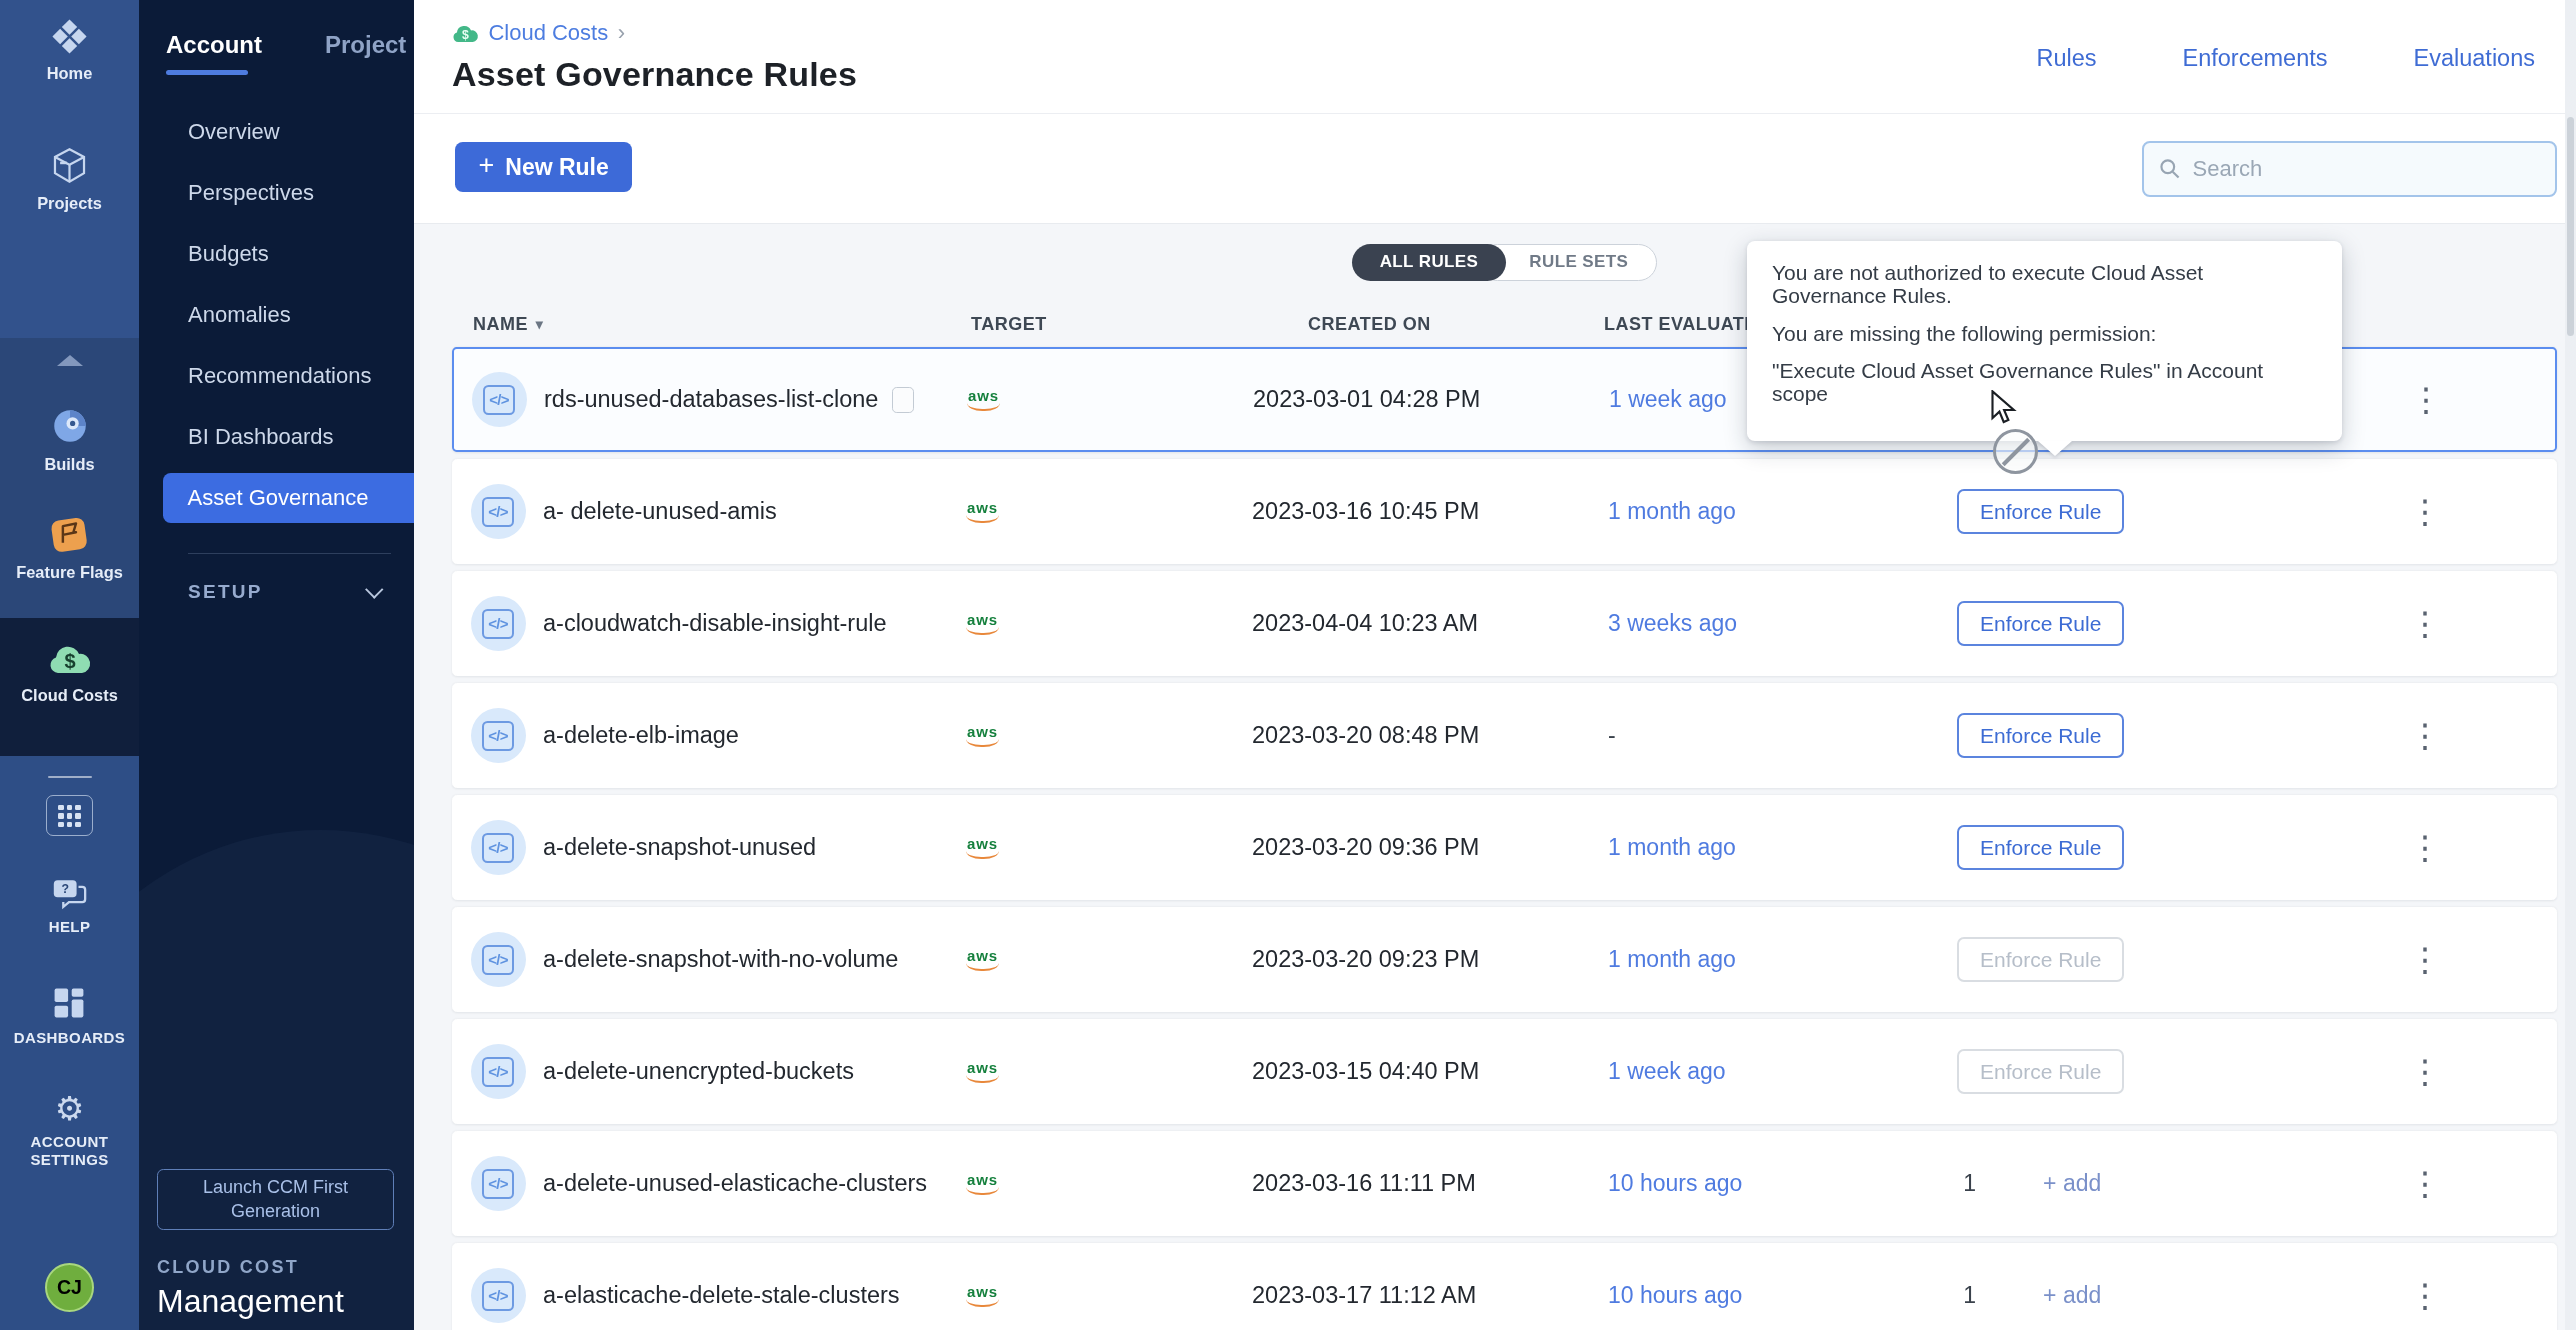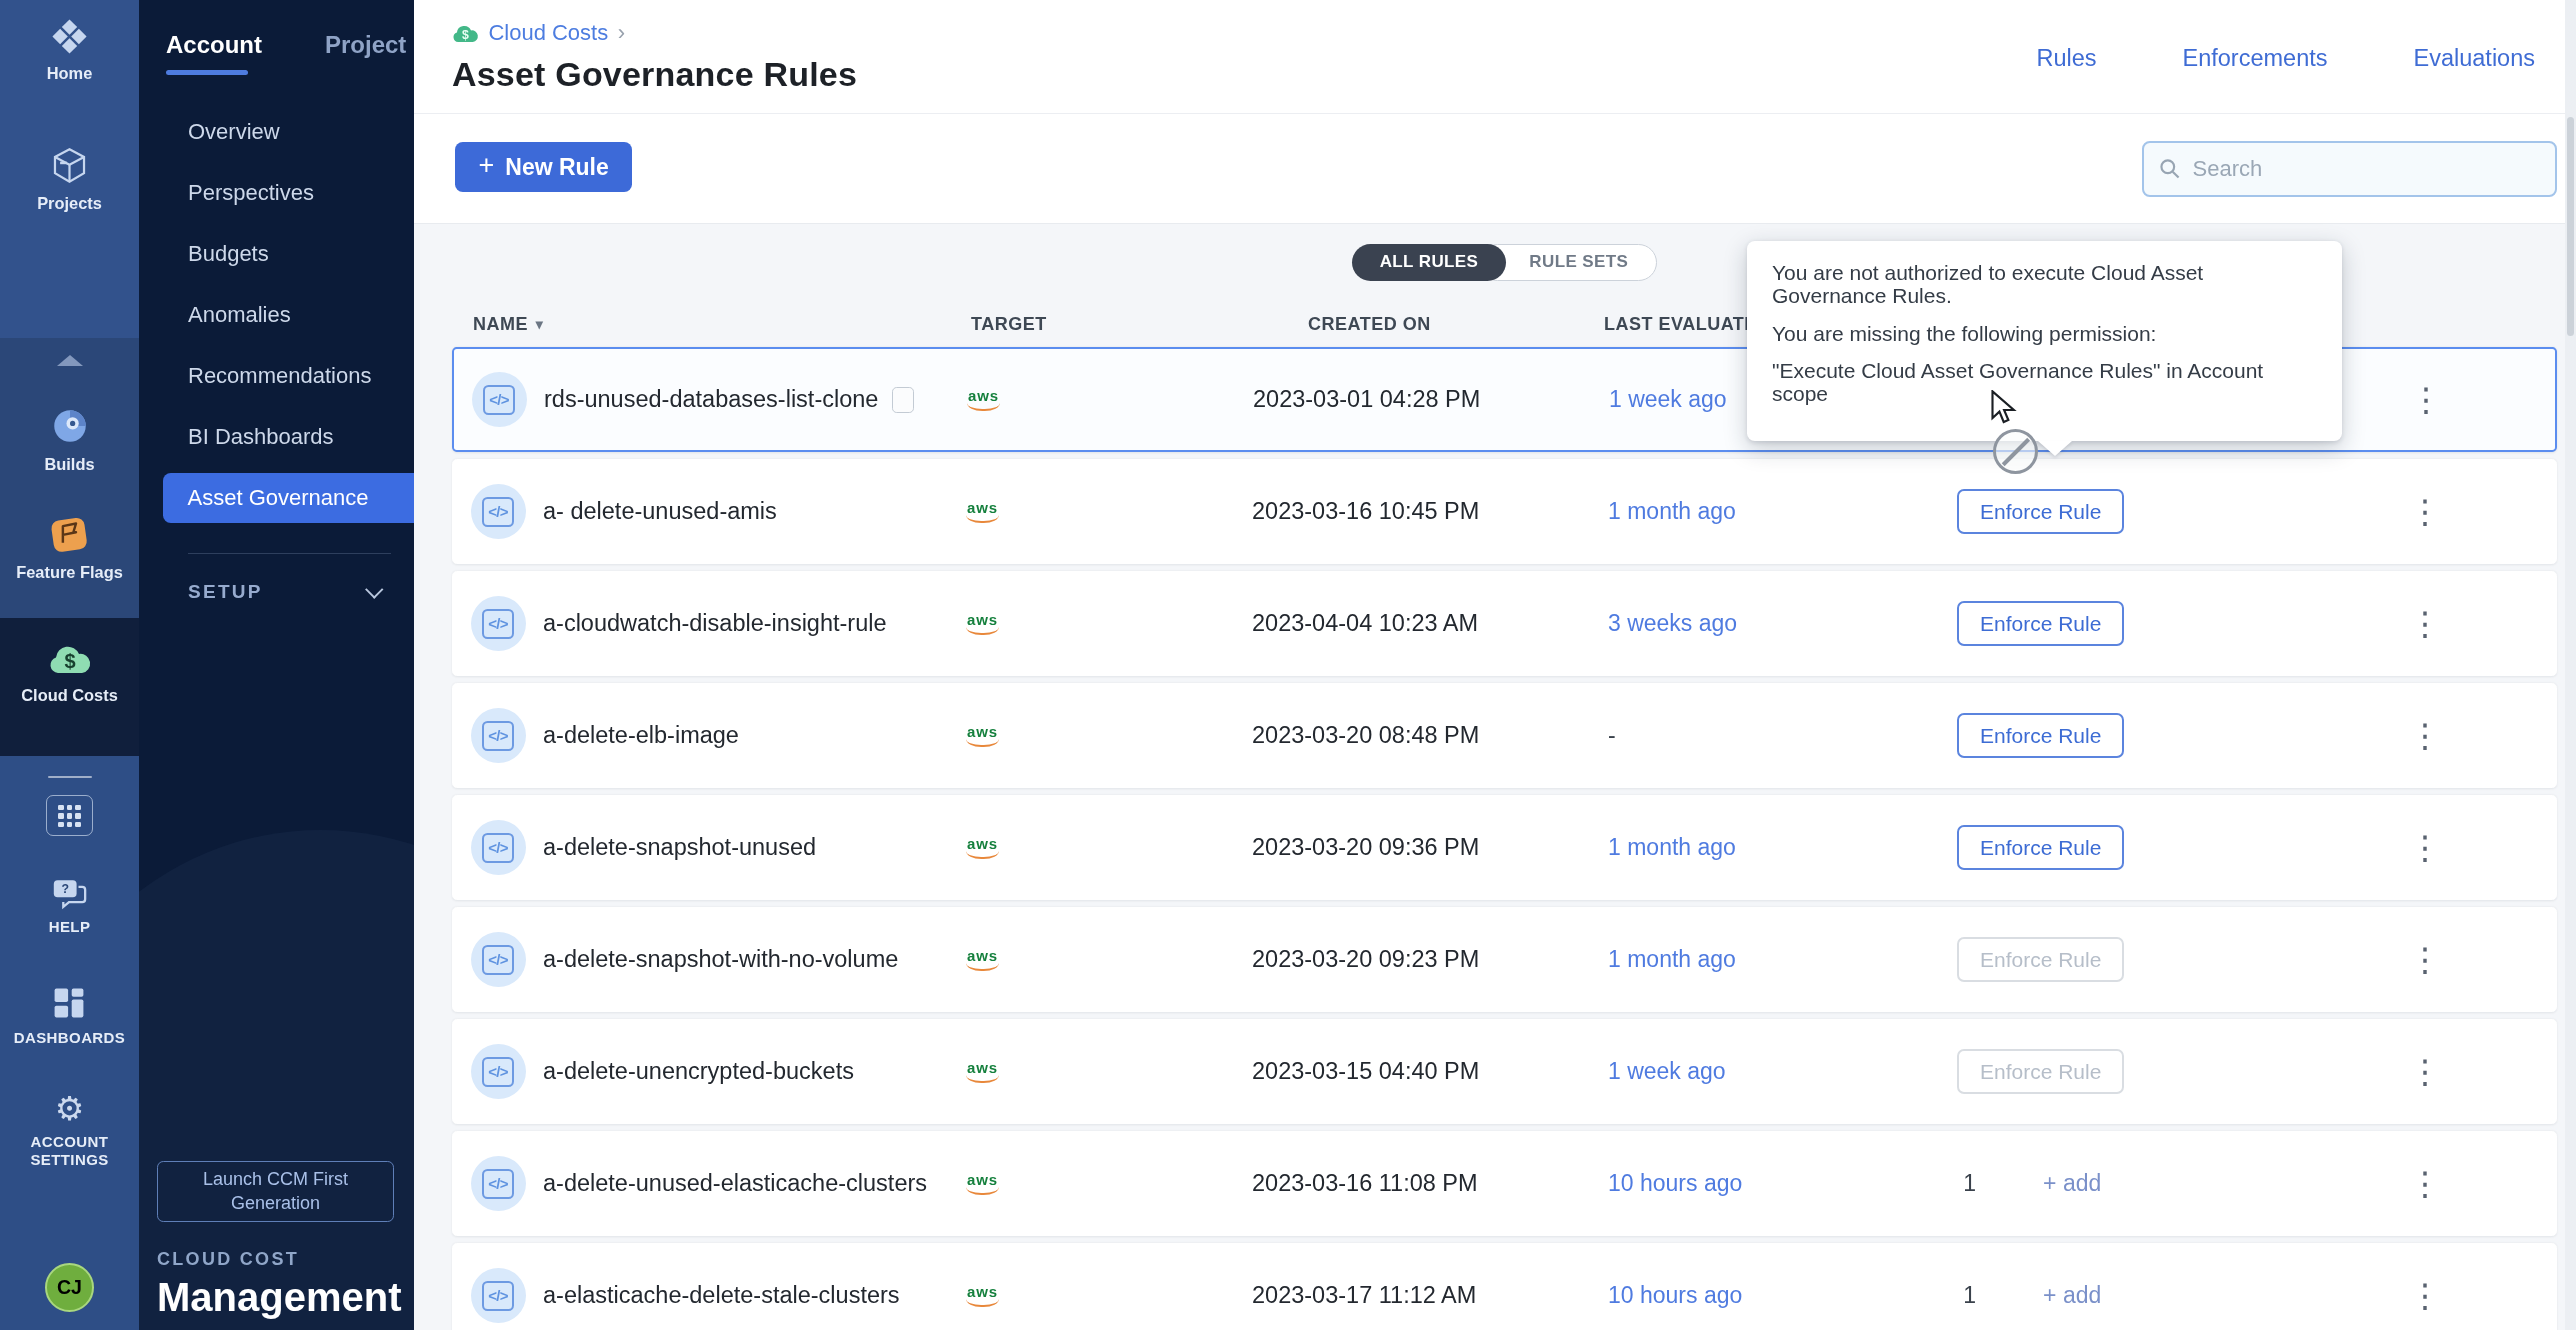--- a/index.html
+++ b/index.html
@@ -39,21 +39,21 @@
   .side-menu { margin-top:27px; }
   .side-item { height:61px; display:flex; align-items:center; padding-left:49px; font-size:22px; color:#cdd8ea; cursor:pointer; }
   .side-item.active { height:50px; margin:5.5px 0 5.5px 23.5px; padding-left:25px; border-radius:7.8px 0 0 7.8px; background:#3c6ce1; color:#fff; font-weight:500; }
   .side-divider { margin:30px 23.5px 0 49px; border-top:1.6px solid rgba(151,170,202,.25); }
   .setup-row { display:flex; align-items:center; justify-content:space-between; padding:27px 34px 0 49px; cursor:pointer; }
   .setup-row .s { color:#97abce; font-size:19px; font-weight:700; letter-spacing:2.3px; }
   .chev-down { width:12.5px; height:12.5px; border-right:2.7px solid #b9c7de; border-bottom:2.7px solid #b9c7de; transform:rotate(45deg); margin-top:-6.3px; }
   .side-bottom { position:absolute; left:18px; bottom:11px; width:237px; }
   .launch-btn { width:100%; border:1.6px solid #5f7fb8; border-radius:6.3px; background:transparent; color:#a9c0e8; font-size:18px; line-height:1.3; padding:6.3px 7.8px; text-align:center; cursor:pointer; font-family:inherit; }
   .mod-eyebrow { margin-top:27px; color:#90a6c8; font-size:18px; font-weight:700; letter-spacing:2.3px; }
-  .mod-title { margin-top:4.7px; color:#fff; font-size:40px; font-weight:700; }
+  .mod-title { margin-top:4.7px; color:#fff; font-size:32px; font-weight:400; }
   
   .main { flex:1; min-width:0; display:flex; flex-direction:column; position:relative; background:#f4f6f9; }
   .main-header { height:114px; background:#fff; border-bottom:0.8px solid #eceef2; position:relative; flex:0 0 114px; }
   .crumbs { position:absolute; left:38px; top:20.4px; display:flex; align-items:center; gap:9.4px; }
   .crumb-link { color:#4d7de0; font-size:22px; cursor:pointer; }
   .crumb-sep { color:#98a1ad; font-size:22px; }
   .page-title { position:absolute; left:38px; top:55px; font-size:34px; font-weight:700; color:#1d2127; letter-spacing:0.2px; }
   .top-nav { position:absolute; right:41px; top:45px; display:flex; gap:86px; }
   .top-nav .nav-link { color:#3f6cd4; font-size:23.5px; cursor:pointer; }
   .toolbar { height:110px; background:#fff; border-bottom:0.8px solid #e8ebef; position:relative; flex:0 0 110px; }
@@ -489,21 +489,21 @@
     <div class="name-cell">
       <span class="rule-name">a-delete-unused-elasticache-clusters</span>
 
     </div>
     <div class="target-cell">
       <span class="aws-logo">
         <span class="aws-text">aws</span>
         <span class="aws-swoosh"></span>
       </span>
     </div>
-    <div class="created-cell">2023-03-16 11:08 PM</div>
+    <div class="created-cell">2023-03-16 11:11 PM</div>
     <div class="eval-cell">10 hours ago</div>
     <div class="action-cell">
 
       <span class="count" style="display: inline;">1</span>
       <span class="add-link" style="display: inline;">+ add</span>
     </div>
     <div class="kebab-cell">
       <span class="kebab">⋮</span>
     </div>
   </div>

